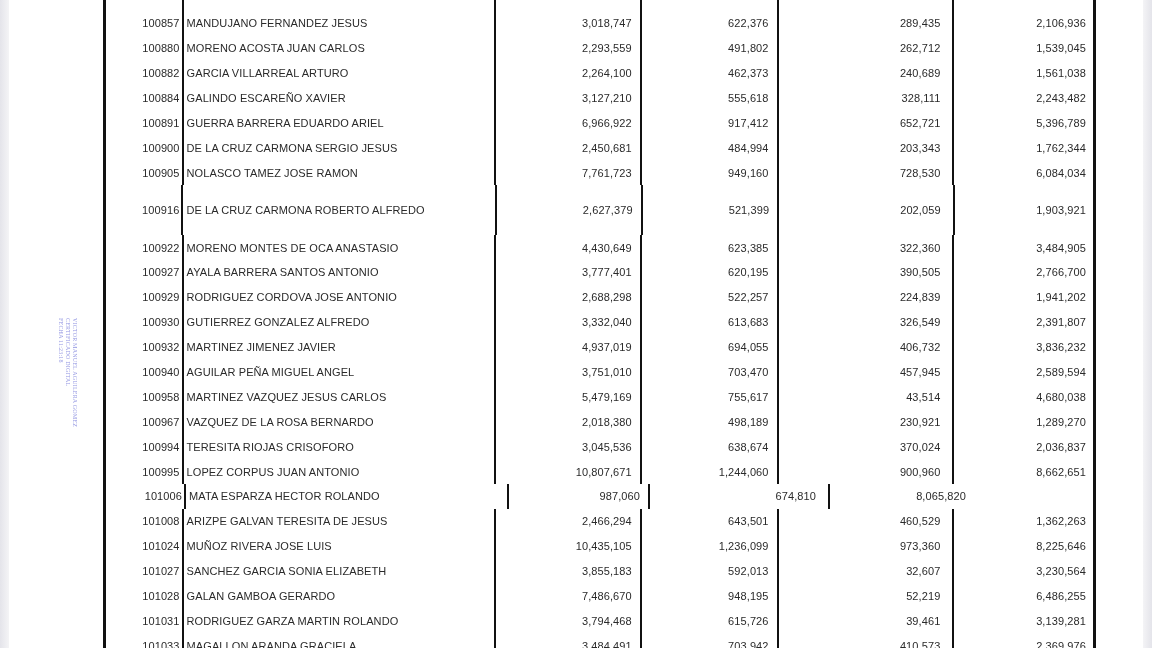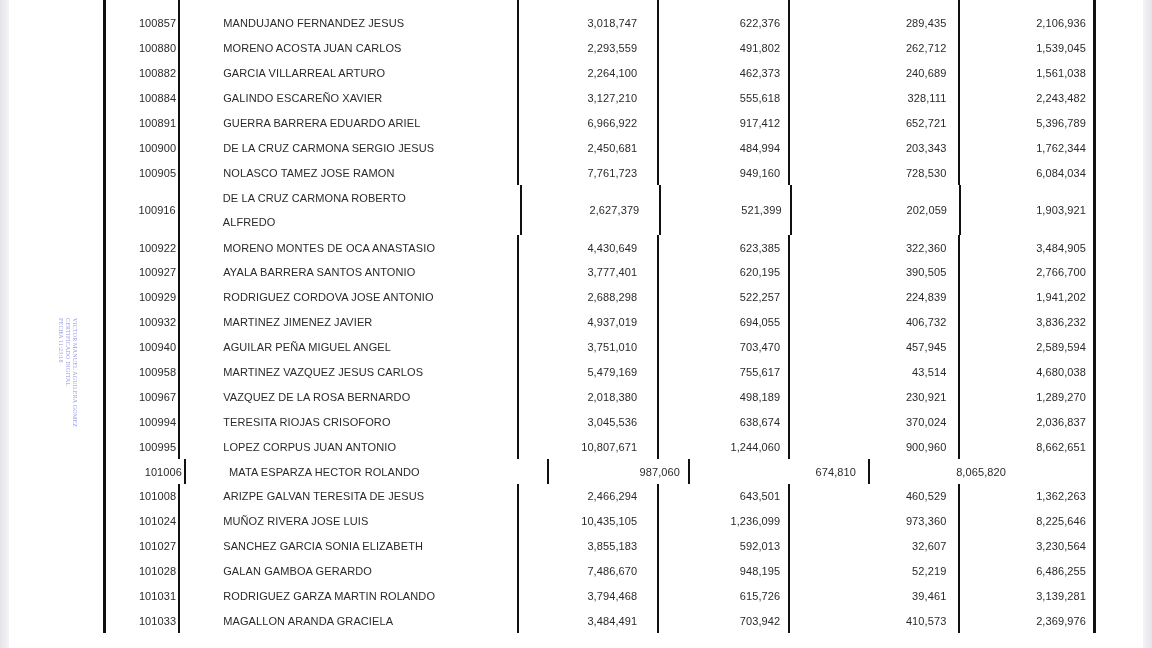--- a/index.html
+++ b/index.html
@@ -71,31 +71,30 @@
     .c-id {
       width: 80px;
       justify-content: flex-end;
       padding-right: 2px;
       border-right: 2px solid #111;
     }
     .c-name {
       width: 323px;
       padding-left: 3px;
       border-right: 2px solid #111;
-      margin-left: 40px;
     }
     .c-name.wrap {
       white-space: normal;
       line-height: 24px;
       align-items: center;
     }
     .c-n1 {
       width: 150px;
       justify-content: flex-end;
-      padding-right: 20px;
+      padding-right: 8px;
       border-right: 2px solid #111;
     }
     .c-n2 {
       width: 141px;
       justify-content: flex-end;
       padding-right: 8px;
       border-right: 2px solid #111;
     }
     .c-n3 {
       width: 144px;
@@ -213,20 +212,28 @@
     </div>
     <div class="row">
       <div class="cell c-id">100929</div>
       <div class="cell c-name">RODRIGUEZ CORDOVA JOSE ANTONIO</div>
       <div class="cell c-n1">2,688,298</div>
       <div class="cell c-n2">522,257</div>
       <div class="cell c-n3">224,839</div>
       <div class="cell c-n4">1,941,202</div>
     </div>
     <div class="row">
+      <div class="cell c-id">100930</div>
+      <div class="cell c-name">GUTIERREZ GONZALEZ ALFREDO</div>
+      <div class="cell c-n1">3,332,040</div>
+      <div class="cell c-n2">613,683</div>
+      <div class="cell c-n3">326,549</div>
+      <div class="cell c-n4">2,391,807</div>
+    </div>
+    <div class="row">
       <div class="cell c-id">100932</div>
       <div class="cell c-name">MARTINEZ JIMENEZ JAVIER</div>
       <div class="cell c-n1">4,937,019</div>
       <div class="cell c-n2">694,055</div>
       <div class="cell c-n3">406,732</div>
       <div class="cell c-n4">3,836,232</div>
     </div>
     <div class="row">
       <div class="cell c-id">100940</div>
       <div class="cell c-name">AGUILAR PEÑA MIGUEL ANGEL</div>

